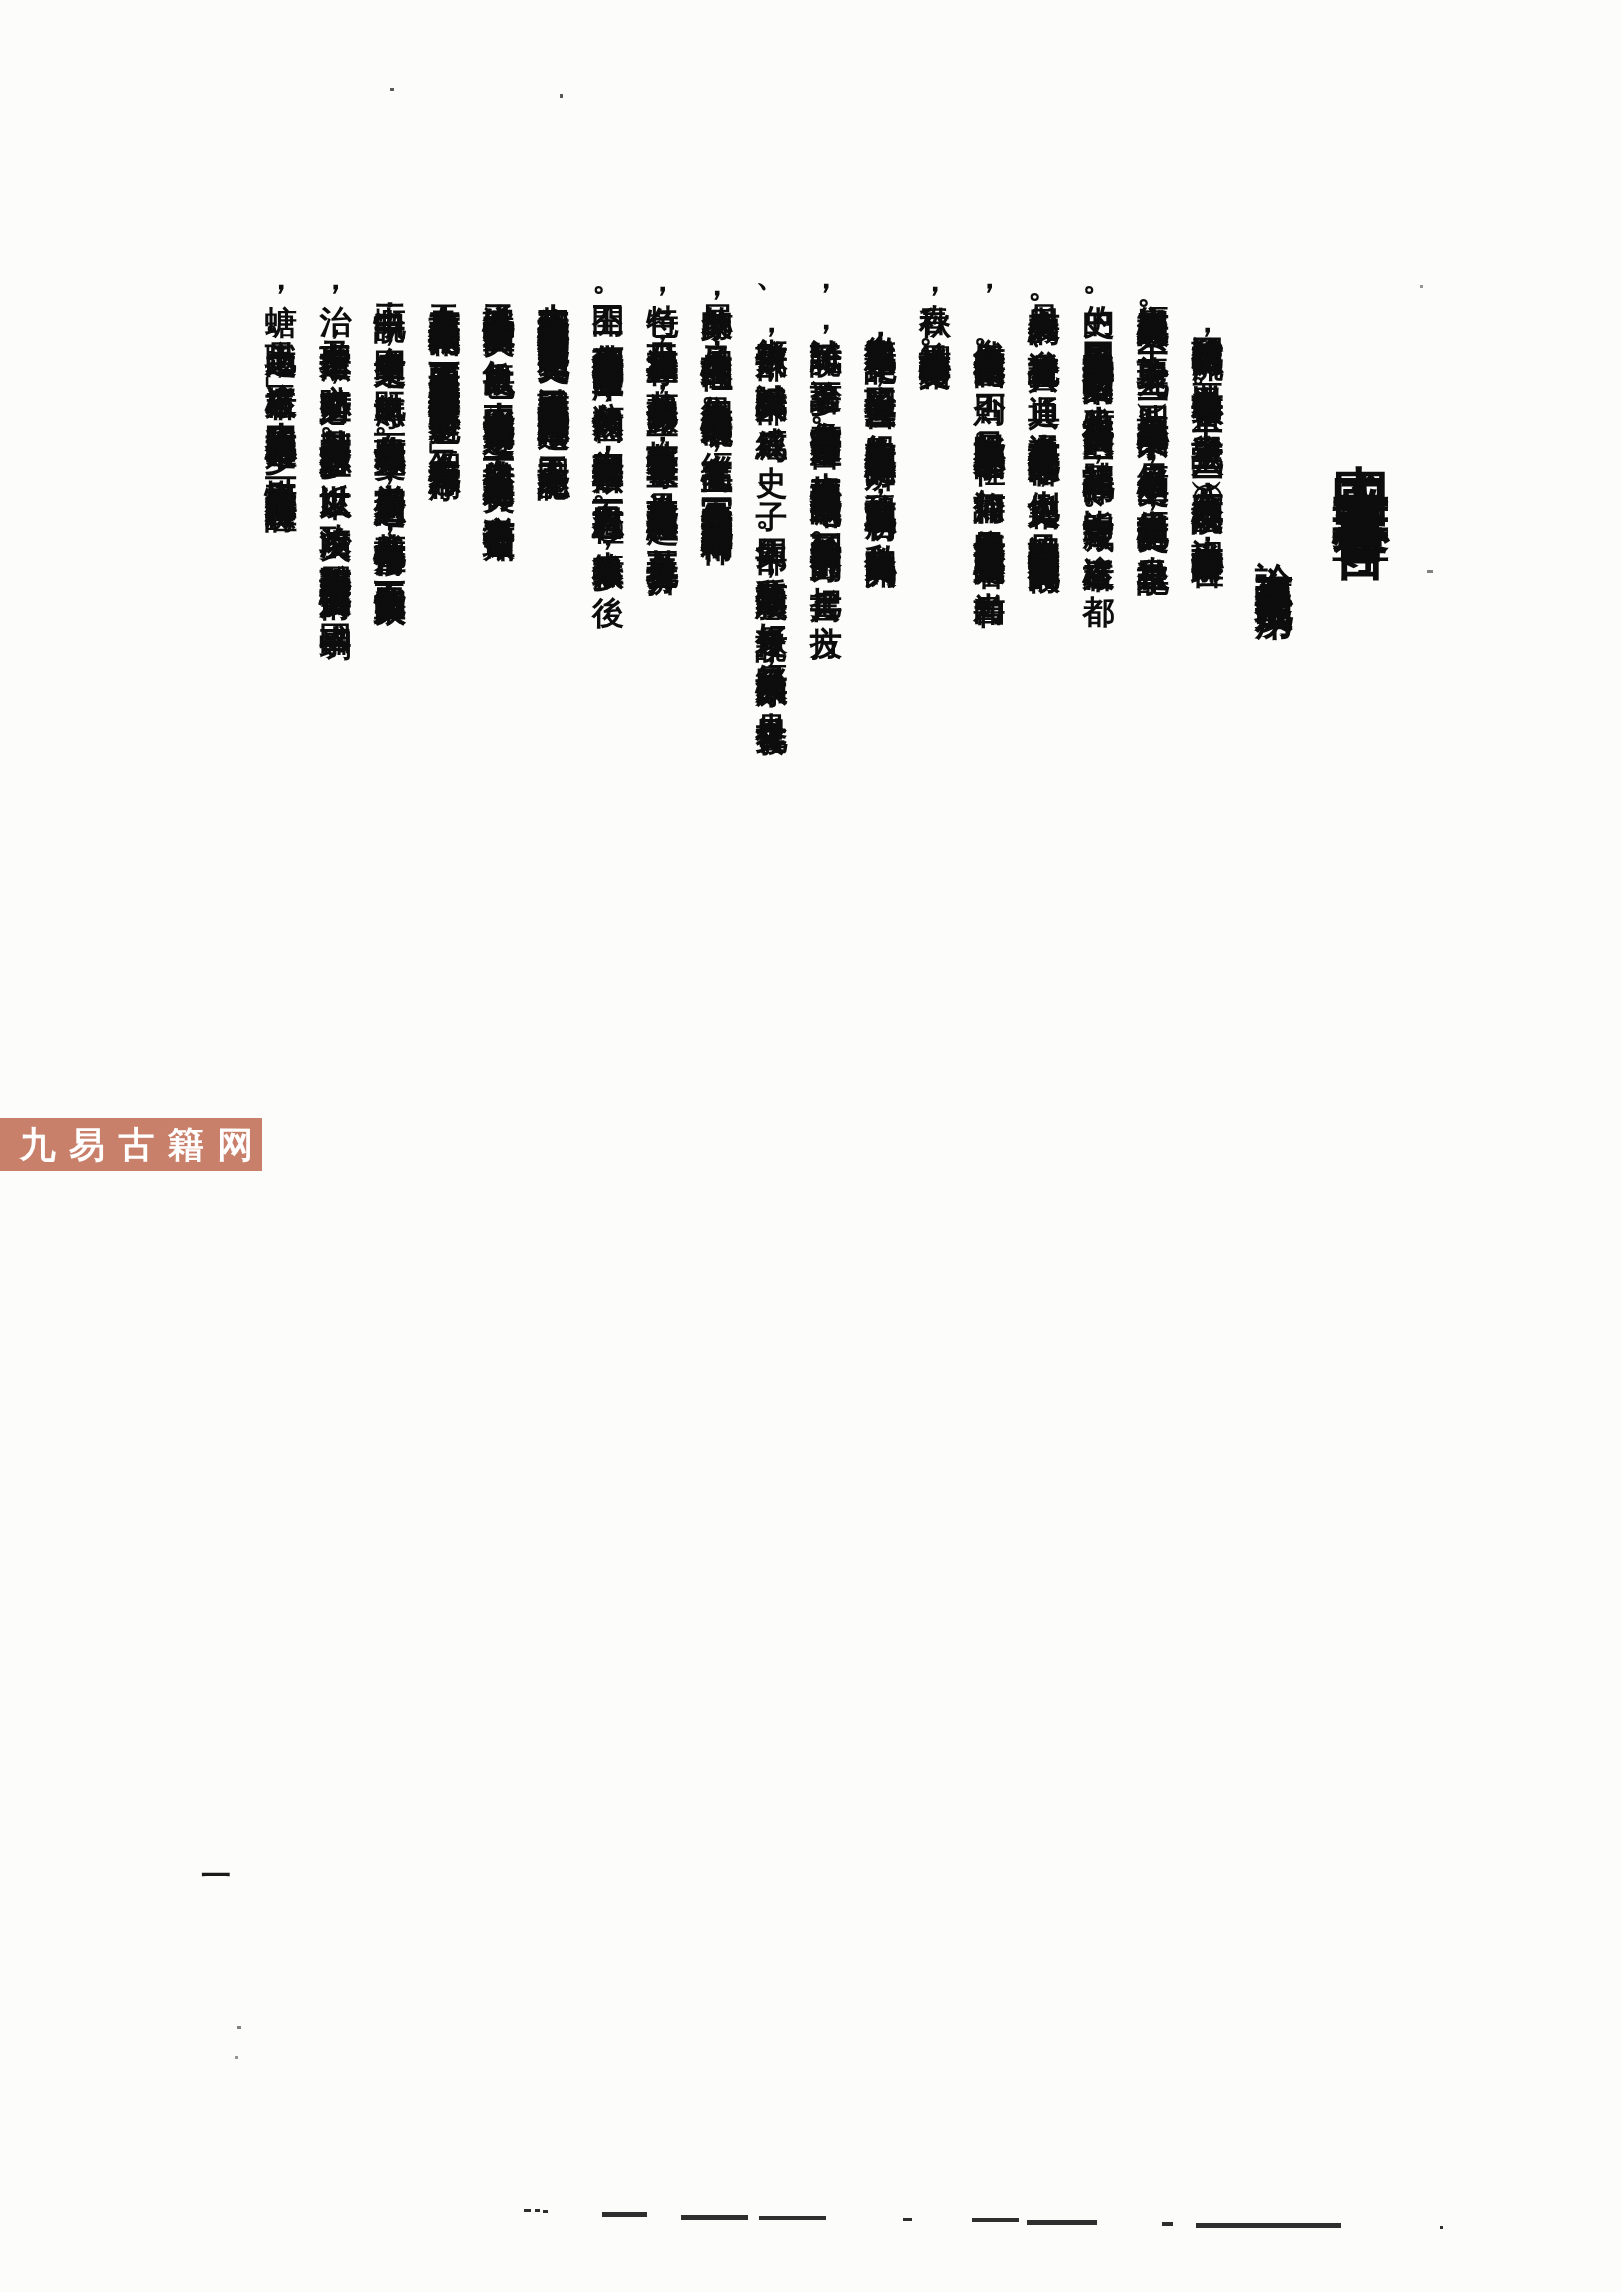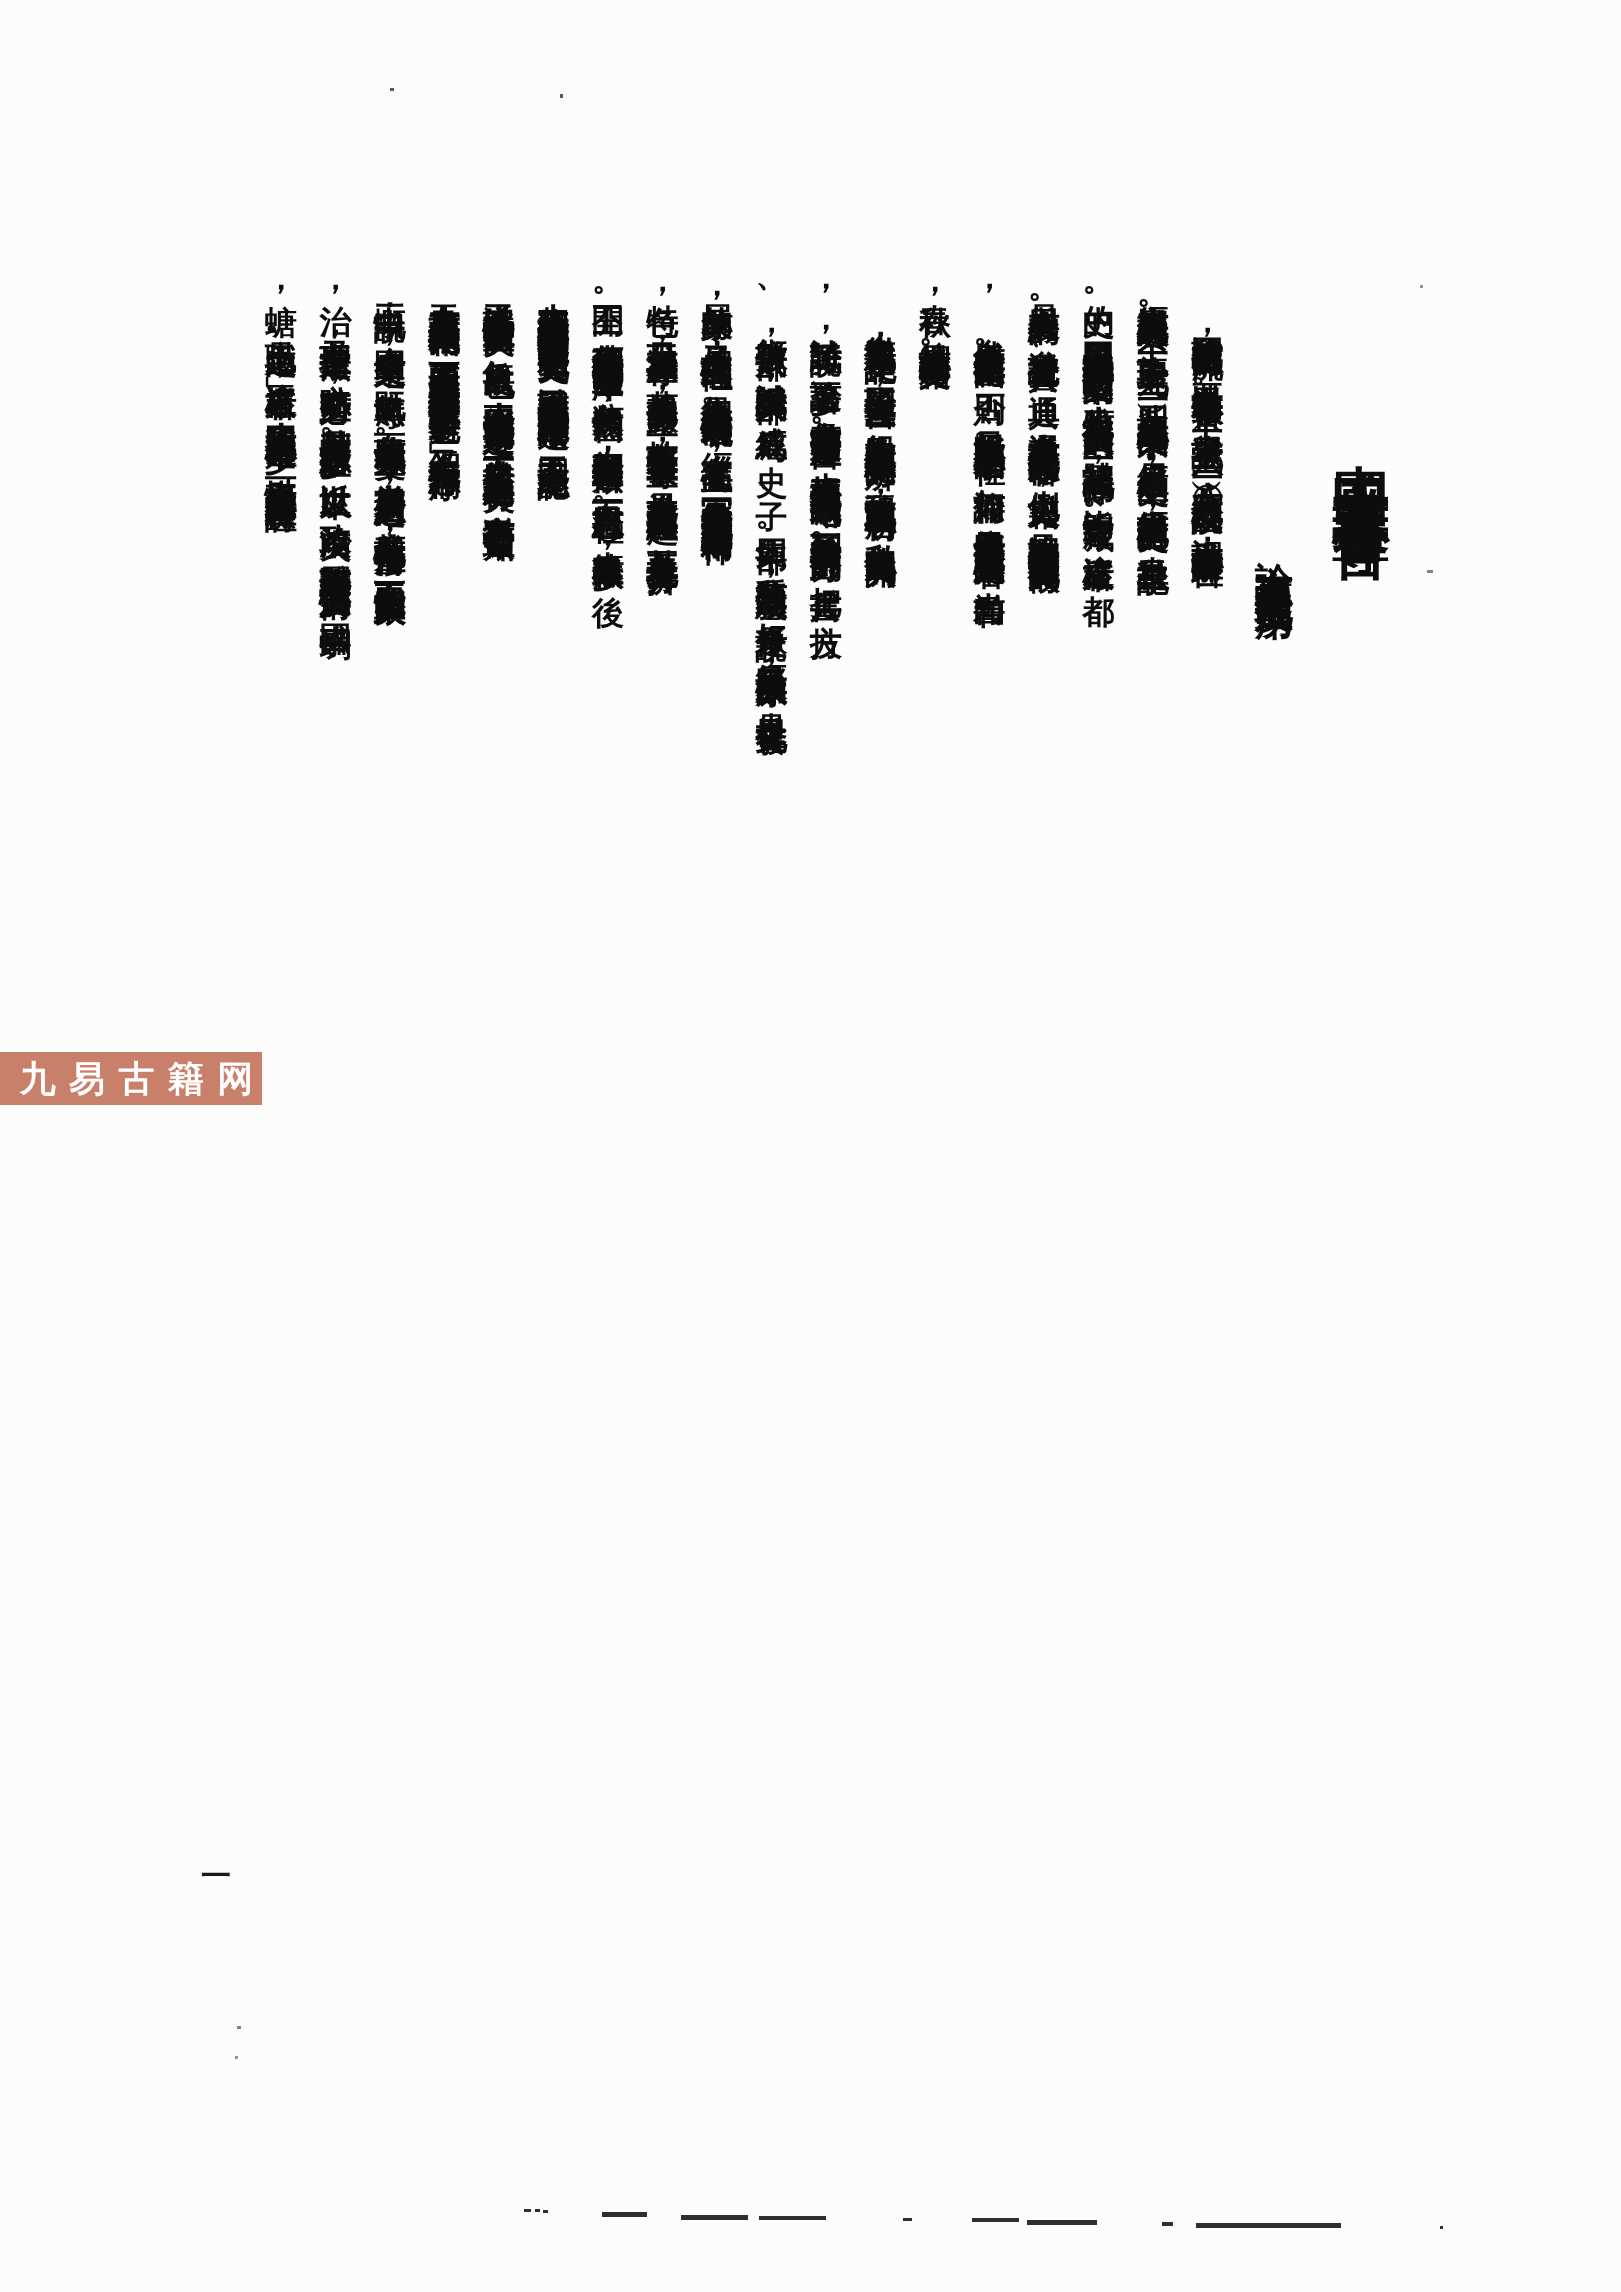--- a/index.html
+++ b/index.html
@@ -27,21 +27,21 @@
   .col{
     font-size:32px;line-height:33px;letter-spacing:1.8px;
     font-weight:600;margin-left:21.5px;
   }
   .col.indent{padding-top:29.6px;}
   .pagenum{
     position:absolute;left:201px;top:1856px;
     font-size:30px;font-weight:600;color:#1a1a1a;
   }
   .watermark{
-    position:absolute;left:0;top:1052px;width:262px;height:53px;
+    position:absolute;left:0;top:1118px;width:262px;height:53px;
     background:#c9806a;z-index:0;
     display:flex;align-items:center;
   }
   .watermark span{
     color:#ffffff;font-size:36px;font-weight:700;
     letter-spacing:13.4px;padding-left:19.7px;line-height:53px;
     font-family:"DejaVu Sans","Liberation Sans",sans-serif;
     white-space:nowrap;
   }
   .textblock,.pagenum{z-index:1;}

